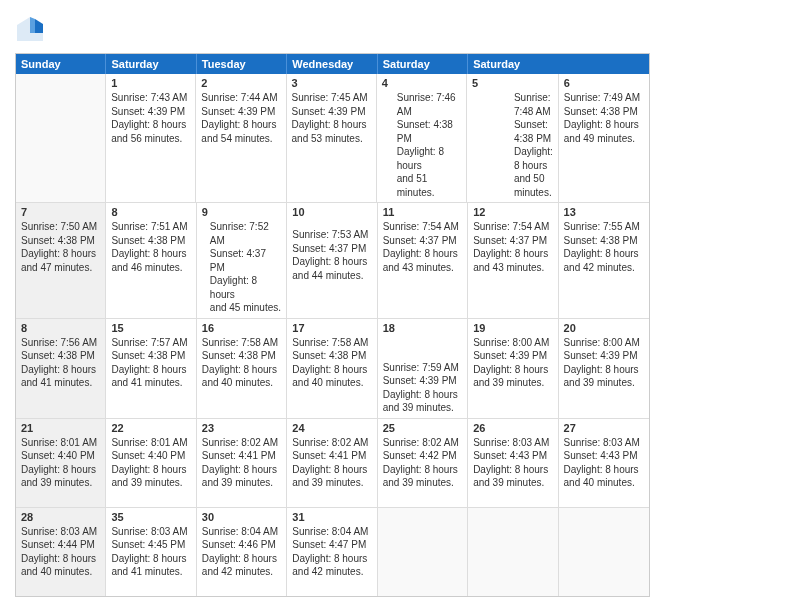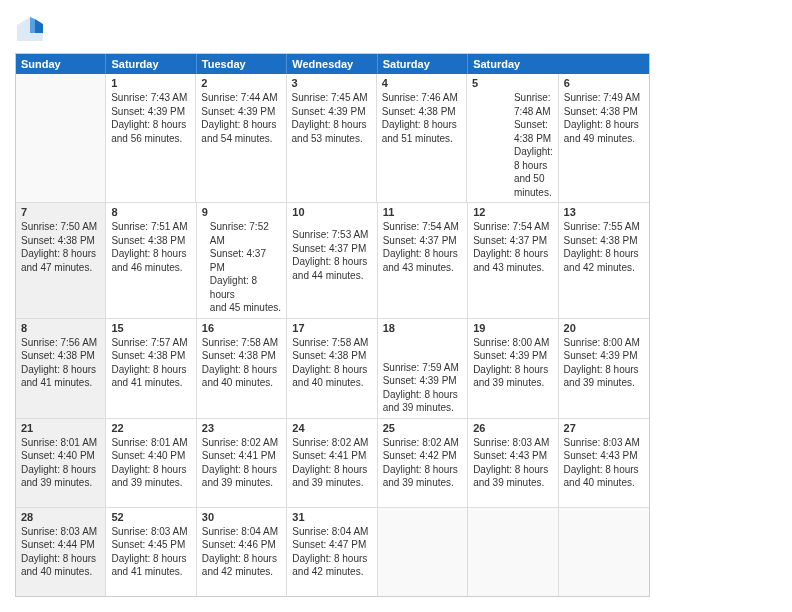--- a/index.html
+++ b/index.html
@@ -154,21 +154,21 @@
           </div>
           <div class="cal-cell">
             <div class="day-num">3</div>
             <div class="cell-text" style="white-space: pre-line;">Sunrise: 7:45 AM
 Sunset: 4:39 PM
 Daylight: 8 hours
 and 53 minutes.</div>
           </div>
           <div class="cal-cell">
             <div class="day-num">4</div>
-            <div class="cell-text" style="white-space: pre-line;">Sunrise: 7:46 AM
+            <div class="cell-text" style="white-space: pre-line; margin-left: 15px;">Sunrise: 7:46 AM
 Sunset: 4:38 PM
 Daylight: 8 hours
 and 51 minutes.</div>
           </div>
           <div class="cal-cell">
             <div class="day-num">5</div>
             <div class="cell-text" style="white-space: pre-line; margin-left: 42px;">Sunrise: 7:48 AM
 Sunset: 4:38 PM
 Daylight: 8 hours
 and 50 minutes.</div>
@@ -336,21 +336,21 @@
         </div>
         <div class="cal-row">
           <div class="cal-cell shaded">
             <div class="day-num">28</div>
             <div class="cell-text" style="white-space: pre-line;">Sunrise: 8:03 AM
 Sunset: 4:44 PM
 Daylight: 8 hours
 and 40 minutes.</div>
           </div>
           <div class="cal-cell">
-            <div class="day-num">52</div>
+            <div class="day-num">35</div>
             <div class="cell-text" style="white-space: pre-line;">Sunrise: 8:03 AM
 Sunset: 4:45 PM
 Daylight: 8 hours
 and 41 minutes.</div>
           </div>
           <div class="cal-cell">
             <div class="day-num">30</div>
             <div class="cell-text" style="white-space: pre-line;">Sunrise: 8:04 AM
 Sunset: 4:46 PM
 Daylight: 8 hours

